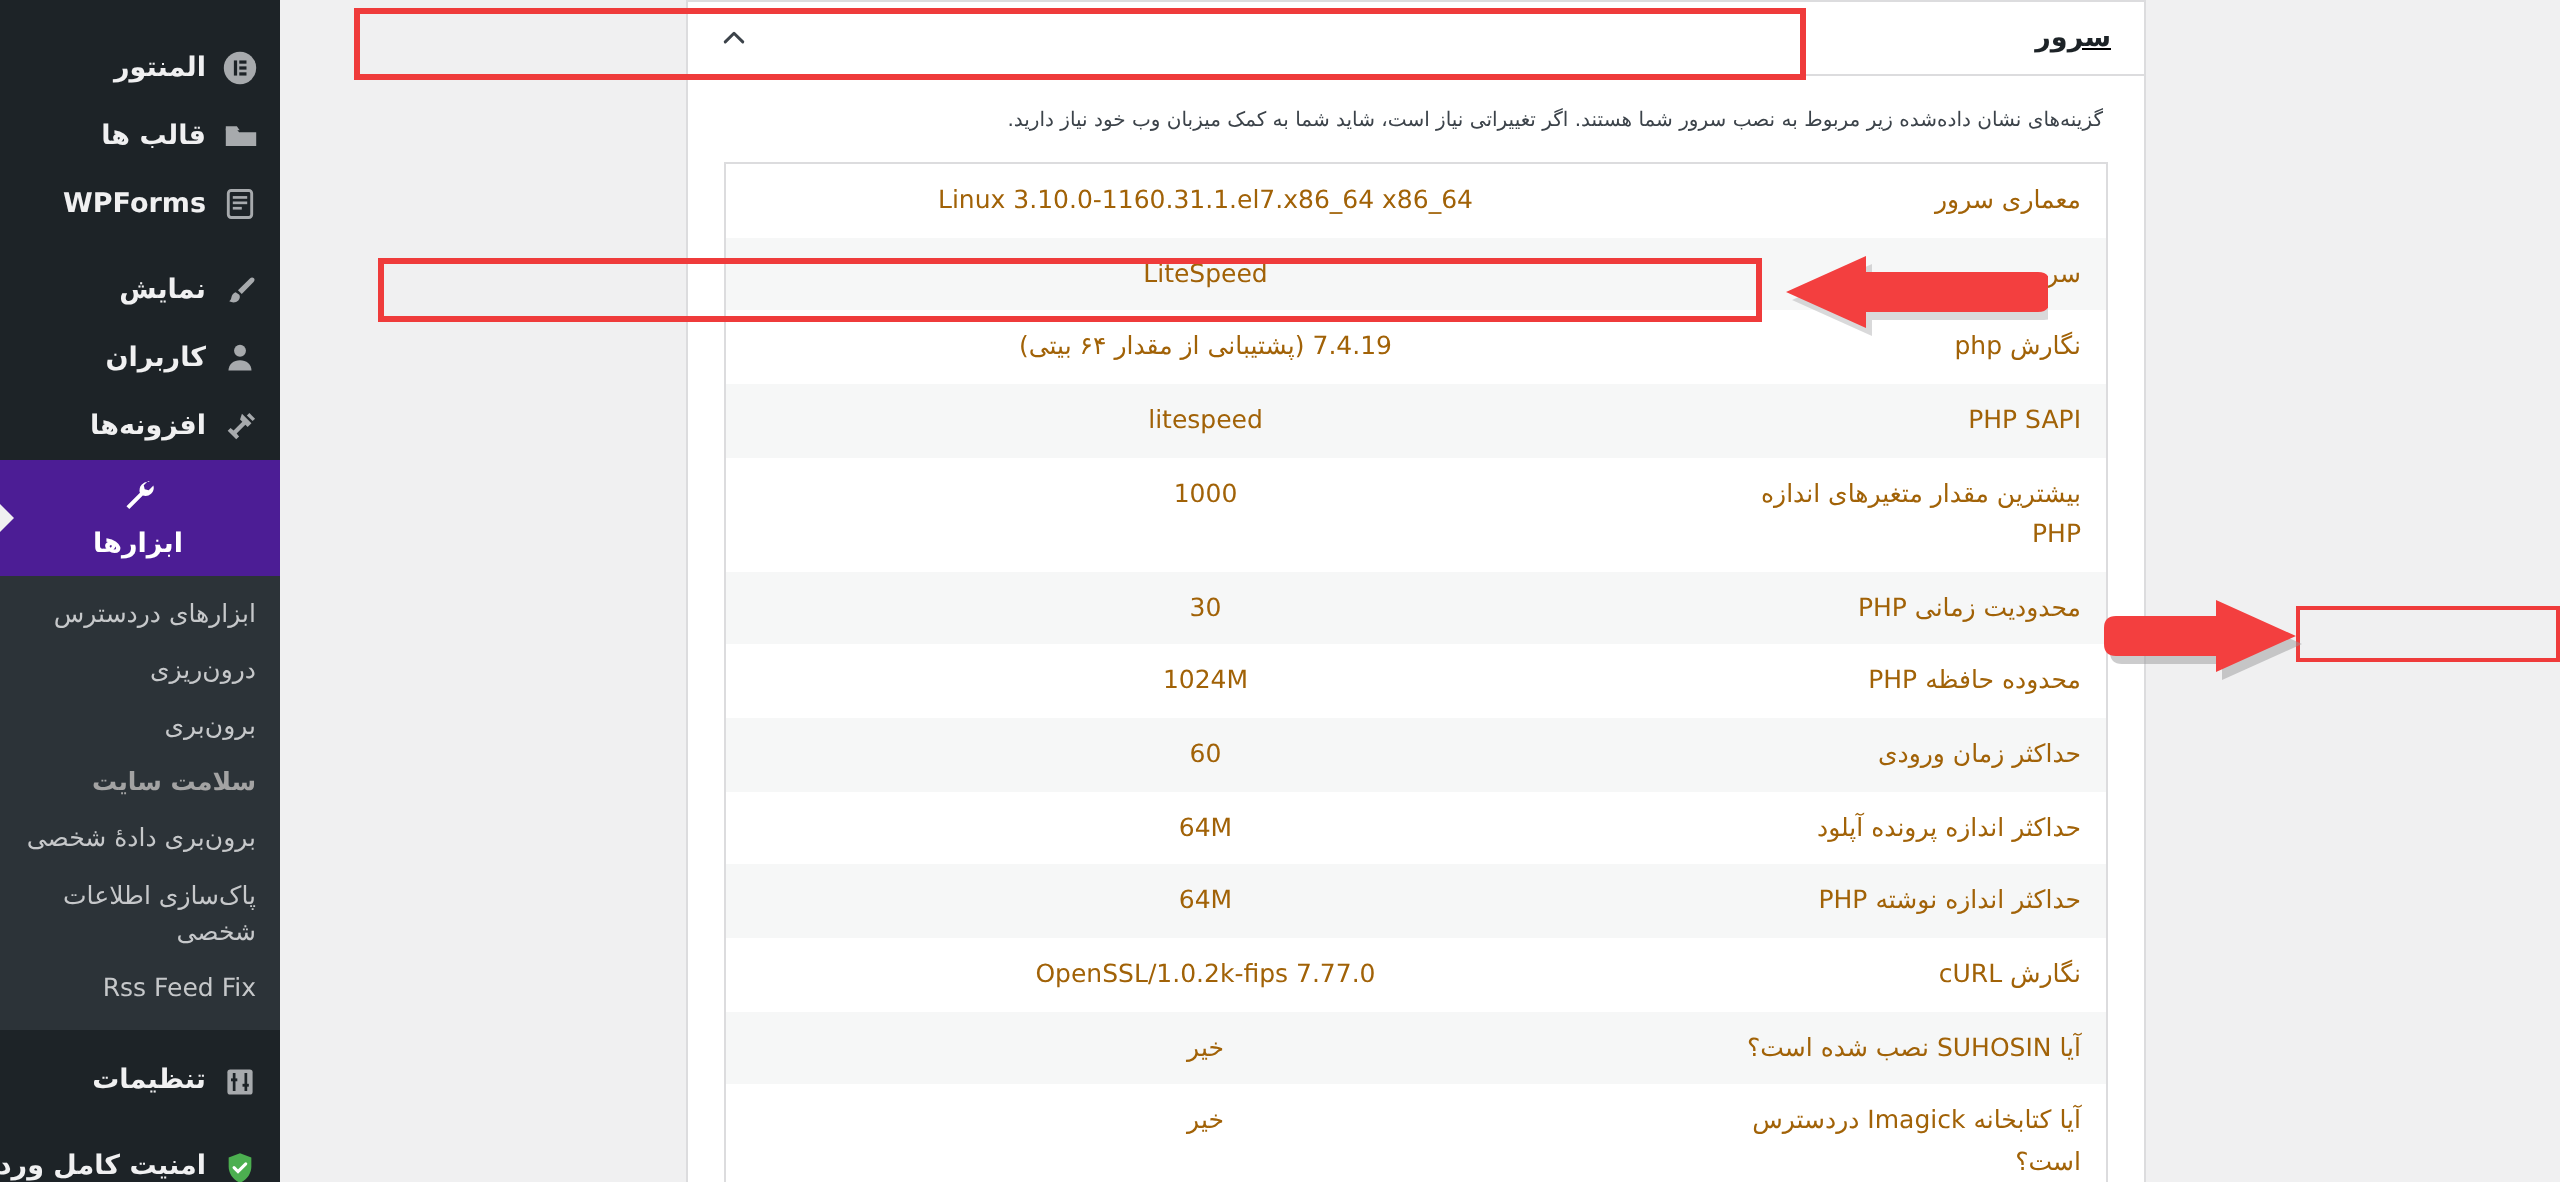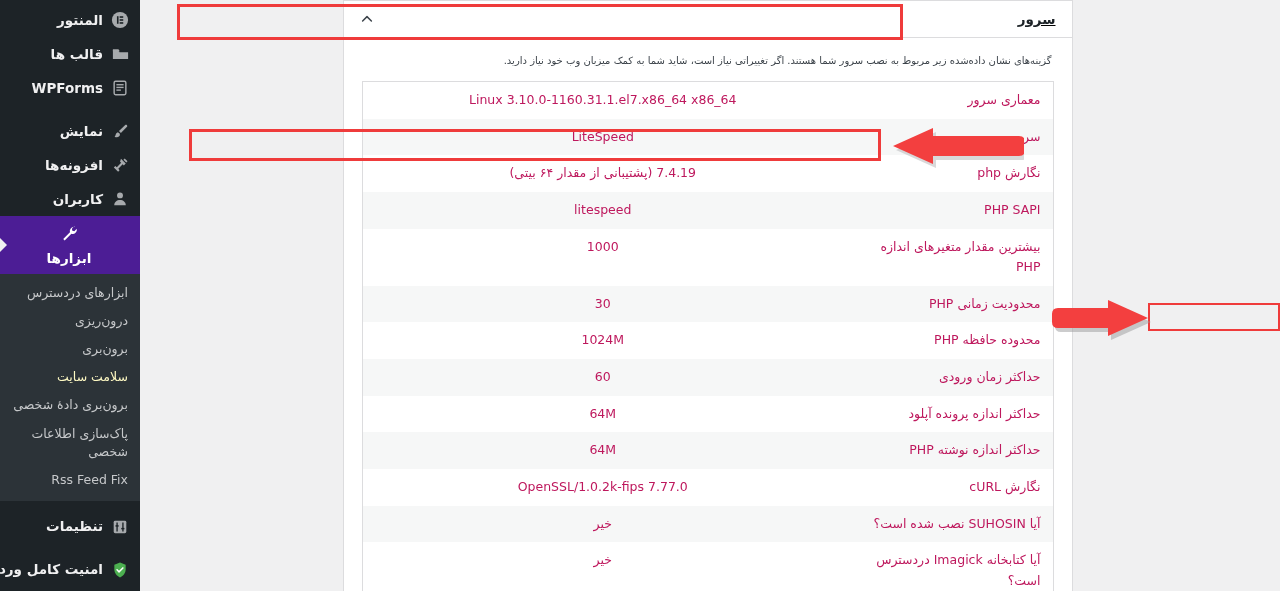--- a/index.html
+++ b/index.html
@@ -20,21 +20,21 @@
   #sidebar {
     width: 140px;
     min-width: 140px;
     background: #1d2327;
     color: #c3c4c7;
     height: 591px;
     overflow: hidden;
     position: relative;
     direction: rtl;
   }
-  .menu-top { padding-top: 3px; }
+  .menu-top { padding-top: 17px; }
   .menu-item {
     display: flex;
     flex-direction: row;
     align-items: center;
     justify-content: flex-start;
     gap: 7px;
     padding: 7px 10px 7px 8px;
     font-size: 13.5px;
     font-weight: bold;
     color: #f0f0f1;
@@ -73,22 +73,22 @@
     display: block;
     text-align: right;
     padding: 5px 12px 5px 12px;
     font-size: 12.5px;
     color: #c6c8ca;
     line-height: 1.45;
     position: relative;
     cursor: pointer;
   }
   .submenu-item.current {
-    color: #fef9c3;
-    font-weight: normal;
+    color: #a3a3a3;
+    font-weight: bold;
   }
   .submenu-item.ltr { direction: ltr; text-align: right; }
 
   
   #main {
     flex: 1;
     height: 591px;
     position: relative;
     background: #f0f0f1;
     padding: 0;
@@ -139,21 +139,21 @@
     width: 100%;
     border-collapse: collapse;
     border: 1px solid #dcdcde;
     background: #fff;
     table-layout: fixed;
   }
   table.health-table tr { background: #fff; }
   table.health-table tr:nth-child(even) { background: #f6f7f7; }
   table.health-table td {
     font-size: 12.5px;
-    color: #be185d;
+    color: #a16207;
     padding: 8px 12px;
     line-height: 1.65;
     vertical-align: top;
   }
   td.cell-label {
     width: 210px;
     text-align: right;
     color: #1d2327;
   }
   td.cell-value {
@@ -224,36 +224,36 @@
         <span class="mi-icon">
           <svg width="19" height="19" viewBox="0 0 20 20">
               <path d="M16.8 3.3c-.6-.6-1.5-.5-2.1.1L8.4 9.6l2 2 6.2-6.3c.6-.6.7-1.5.2-2zM7.2 10.7c-1.3.4-2 1.4-2.3 2.8-.1.7-.5 1.4-1.1 1.9 1.6.9 3.6.8 4.8-.4.9-.9 1-2.1.5-3l-1.9-1.3z" fill="#a7aaad"></path>
             </svg>
         </span>
         <span class="mi-label">نمایش</span>
       </div>
 
       <div class="menu-item">
         <span class="mi-icon">
+          <svg width="18" height="18" viewBox="0 0 20 20">
+              <circle cx="10" cy="6" r="3.3" fill="#a7aaad"></circle>
+              <path d="M3.6 17c0-3.6 2.9-5.8 6.4-5.8s6.4 2.2 6.4 5.8z" fill="#a7aaad"></path>
+            </svg>
+        </span>
+        <span class="mi-label">کاربران</span>
+      </div>
+
+      <div class="menu-item">
+        <span class="mi-icon">
           <svg width="19" height="19" viewBox="0 0 20 20">
               <path d="M10.5 3l5 5-2 2-1.2-1.2-4.6 4.6L9 15l-1.5 1.5L3 12l1.5-1.5 1.6 1.3 4.6-4.6L9.5 6l1-3z" fill="#a7aaad"></path>
               <path d="M14.4 2.6l3 3-1.3 1.3-3-3z" fill="#a7aaad"></path>
             </svg>
         </span>
         <span class="mi-label">افزونه‌ها</span>
-      </div>
-
-      <div class="menu-item">
-        <span class="mi-icon">
-          <svg width="18" height="18" viewBox="0 0 20 20">
-              <circle cx="10" cy="6" r="3.3" fill="#a7aaad"></circle>
-              <path d="M3.6 17c0-3.6 2.9-5.8 6.4-5.8s6.4 2.2 6.4 5.8z" fill="#a7aaad"></path>
-            </svg>
-        </span>
-        <span class="mi-label">کاربران</span>
       </div>
 
       <div class="menu-item active">
         <span class="mi-icon">
           <svg width="19" height="19" viewBox="0 0 20 20">
               <path d="M15.8 3.2a4.4 4.4 0 0 0-5.3 5.6L3.4 15.9l1.5 1.5 7.1-7.1a4.4 4.4 0 0 0 5.6-5.3l-2.5 2.5-2.1-.5-.5-2.1 2.3-2.3z" fill="#ffffff"></path>
             </svg>
         </span>
         <span class="mi-label">ابزارها</span>
       </div>

